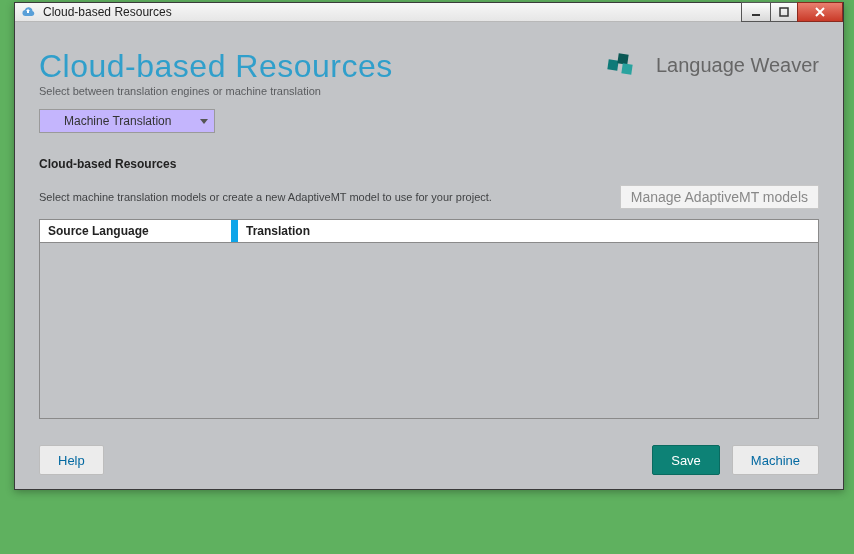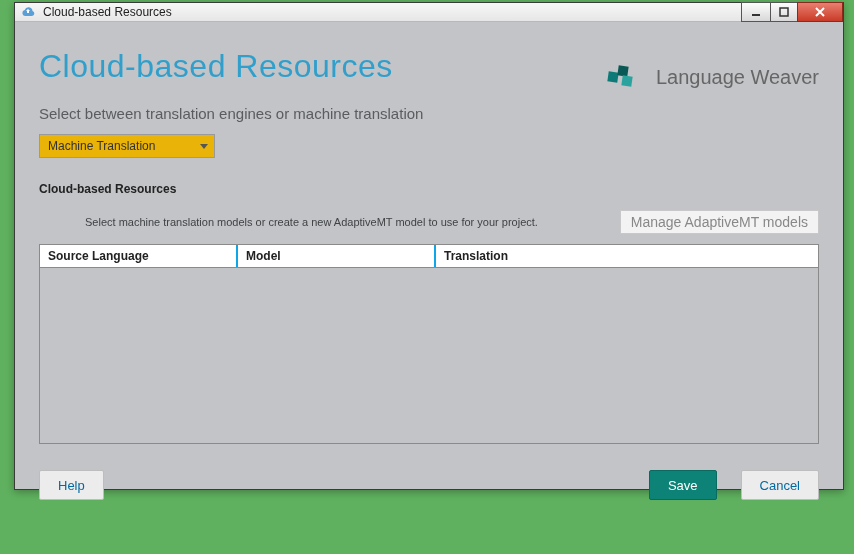--- a/index.html
+++ b/index.html
@@ -17,53 +17,53 @@
 .titlebar .title { font-size: 12px; color: #222; }
 .win-controls { position: absolute; right: 0; top: -1px; display: flex; }
 .win-btn { width: 30px; height: 20px; border: 1px solid #555; background: linear-gradient(#fdfdfd,#d8d8d8); display: flex; align-items: center; justify-content: center; font-size: 11px; color: #333; cursor: pointer; margin-left: -1px; }
 .win-btn.max { width: 28px; }
 .win-btn.close { width: 46px; background: linear-gradient(#e97f6f,#c93a28); color: #fff; font-weight: bold; border-color: #8a2a1e; }
 
 .content { flex: 1; padding: 26px 24px 16px 24px; display: flex; flex-direction: column; position: relative; }
 
 .hdr-row { display: flex; justify-content: space-between; align-items: flex-start; }
 .page-title { font-size: 32px; font-weight: 300; color: #309fcb; letter-spacing: 0.5px; }
-.subtitle { font-size: 15px; color: #5a5c5f; margin-top: 20px; }
+.subtitle { font-size: 11px; color: #5a5c5f; margin-top: 0; }
 
-.lw-logo { display: flex; align-items: center; gap: 22px; margin-top: 16px; }
+.lw-logo { display: flex; align-items: center; gap: 22px; margin-top: 4px; }
 .lw-mark { width: 26px; height: 26px; position: relative; }
 .lw-mark .sq { position: absolute; width: 10px; height: 10px; }
 .lw-mark .sq1 { top: 8px; left: 0; background: #0e7a78; transform: rotate(8deg); }
 .lw-mark .sq2 { top: 2px; left: 10px; background: #0a5855; transform: rotate(8deg); }
 .lw-mark .sq3 { top: 12px; left: 14px; background: #2aa39f; transform: rotate(8deg); }
 .lw-text { font-size: 20px; color: #666; font-weight: 300; }
 
-.dropdown { margin-top: 12px; width: 176px; height: 24px; background: #eab308; border: 1px solid #9a9a9a; display: flex; align-items: center; justify-content: space-between; padding: 0 6px 0 8px; font-size: 12px; color: #333; cursor: pointer; }
+.dropdown { margin-top: 12px; width: 176px; height: 24px; background: #c4b5fd; border: 1px solid #9a9a9a; display: flex; align-items: center; justify-content: space-between; padding: 0 6px 0 24px; font-size: 12px; color: #333; cursor: pointer; }
 .caret { width: 0; height: 0; border-left: 4px solid transparent; border-right: 4px solid transparent; border-top: 5px solid #555; }
 
 .section-header { font-size: 12px; font-weight: bold; color: #222; margin-top: 24px; }
 
-.row-desc { display: flex; justify-content: space-between; align-items: center; margin-top: 14px; margin-left: 46px; }
+.row-desc { display: flex; justify-content: space-between; align-items: center; margin-top: 14px; }
 .desc-text { font-size: 11px; color: #404244; }
 .manage-btn { height: 24px; padding: 0 10px; background: #f3f3f3; border: 1px solid #c8c8c8; font-size: 14px; color: #888; cursor: pointer; }
 
 .table-wrap { margin-top: 10px; border: 1px solid #8a8a8a; background: #c2c4c7; flex: 1; display: flex; flex-direction: column; min-height: 200px; }
 .table-head { display: flex; background: #fff; border-bottom: 1px solid #8a8a8a; }
-.th { font-size: 12px; font-weight: bold; color: #222; padding: 4px 8px; border-right: 2px solid #0ea5e9; }
+.th { font-size: 12px; font-weight: bold; color: #222; padding: 4px 8px; border-right: 7px solid #0ea5e9; }
 .th:last-child { border-right: none; }
 .th.c1 { width: 198px; }
 .th.c2 { width: 198px; }
 .th.c3 { width: 198px; }
 .th.c4 { flex: 1; }
 .table-body { flex: 1; background: #c2c4c7; }
 
 .footer { display: flex; justify-content: space-between; align-items: center; margin-top: 16px; padding-top: 10px; }
 .btn { height: 30px; padding: 0 18px; font-size: 13px; border: 1px solid #bdbdbd; background: #ececec; color: #0369a1; cursor: pointer; border-radius: 2px; }
 .btn.primary { background: #0d8276; color: #fff; border-color: #0a6a60; }
-.right-btns { display: flex; gap: 24px; }
+.right-btns { display: flex; gap: 12px; }
 
 .cloud-icon svg { display: block; }
 </style>
 </head>
 <body>
 
 <div class="bg-tabs">
   <div class="bg-tab">
       <span class="bg-dot" style="background:#6a4"></span>
       <span>Create</span>
@@ -148,28 +148,27 @@
     <div class="section-header">Cloud-based Resources</div>
 
     <div class="row-desc">
       <div class="desc-text">Select machine translation models or create a new AdaptiveMT model to use for your project.</div>
       <button class="manage-btn">Manage AdaptiveMT models</button>
     </div>
 
     <div class="table-wrap">
       <div class="table-head">
         <div class="th c1">Source Language</div>
-        <div class="th c3">Model</div>
         <div class="th c4">Translation</div>
       </div>
       <div class="table-body"></div>
     </div>
 
     <div class="footer">
       <button class="btn">Help</button>
       <div class="right-btns">
         <button class="btn primary">Save</button>
-        <button class="btn">Cancel</button>
+        <button class="btn">Machine</button>
       </div>
     </div>
 
   </div>
 </div>
 
 </body></html>

